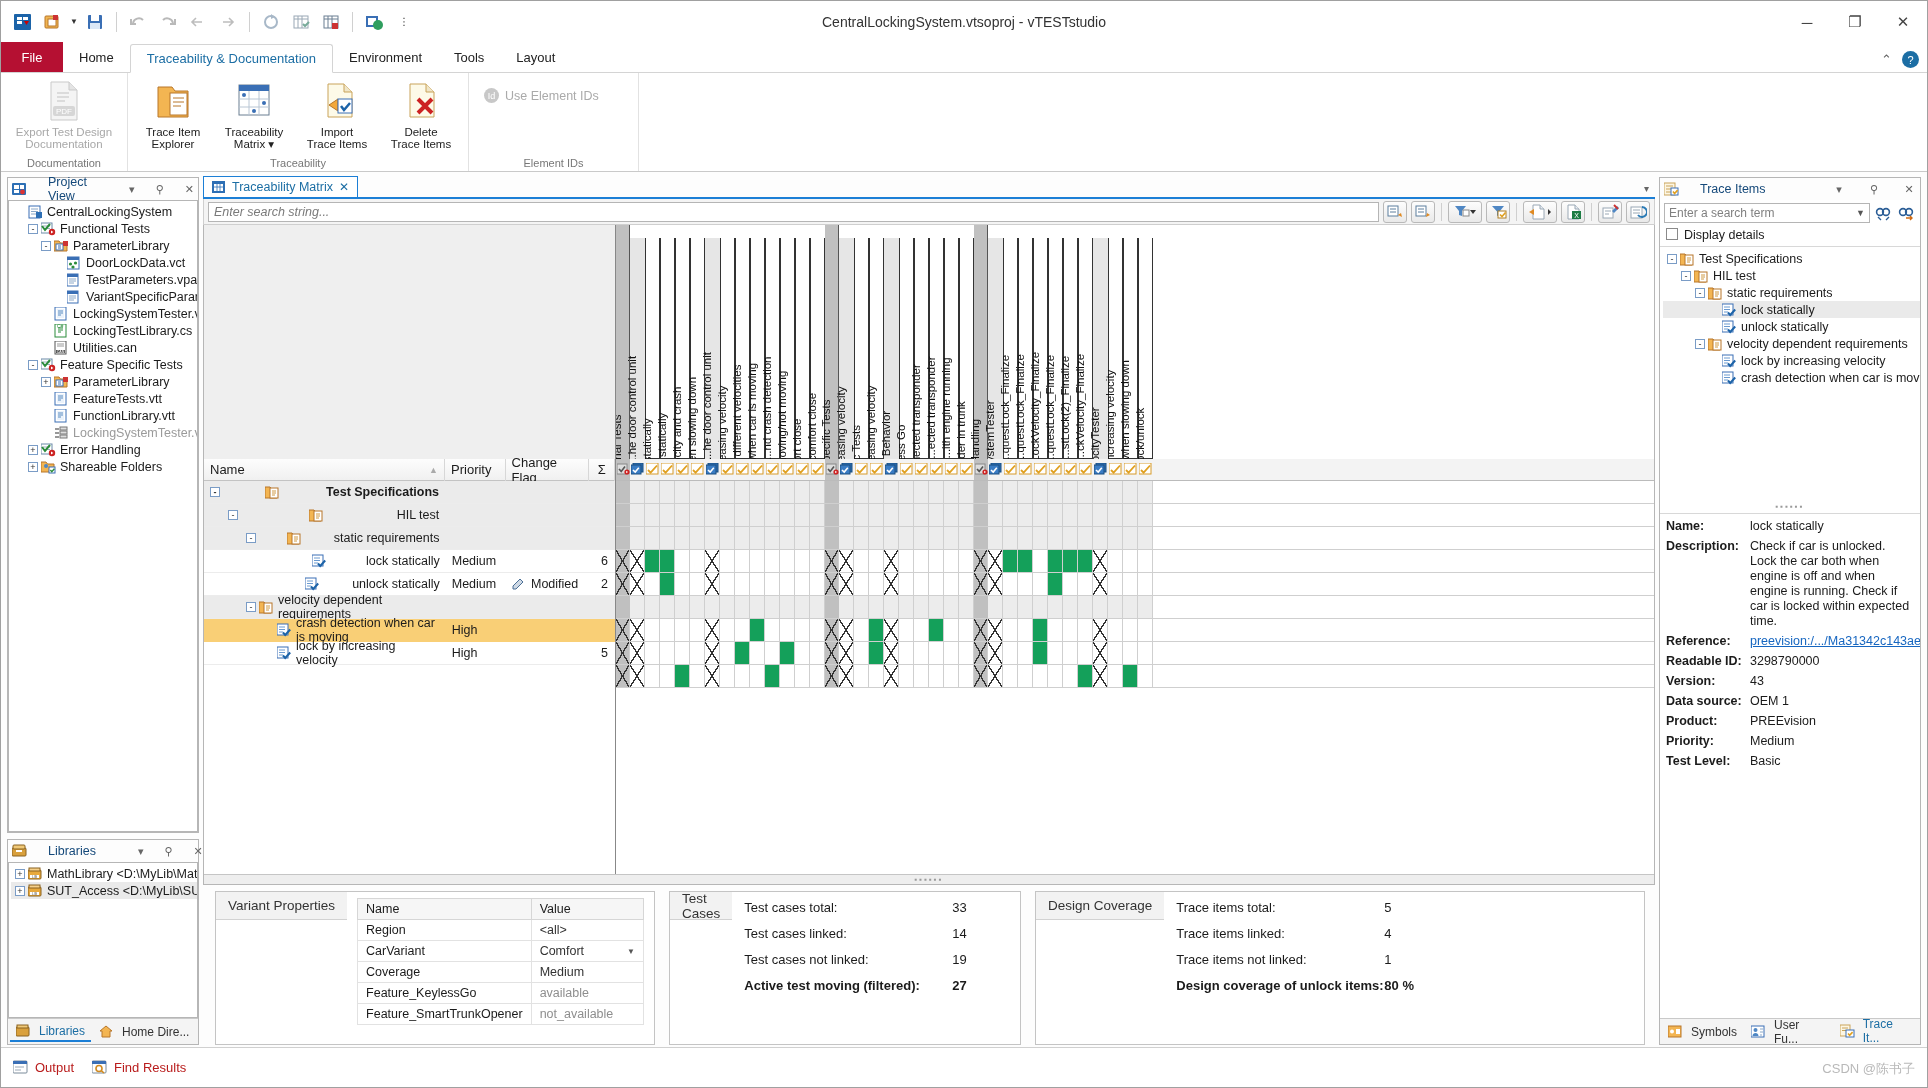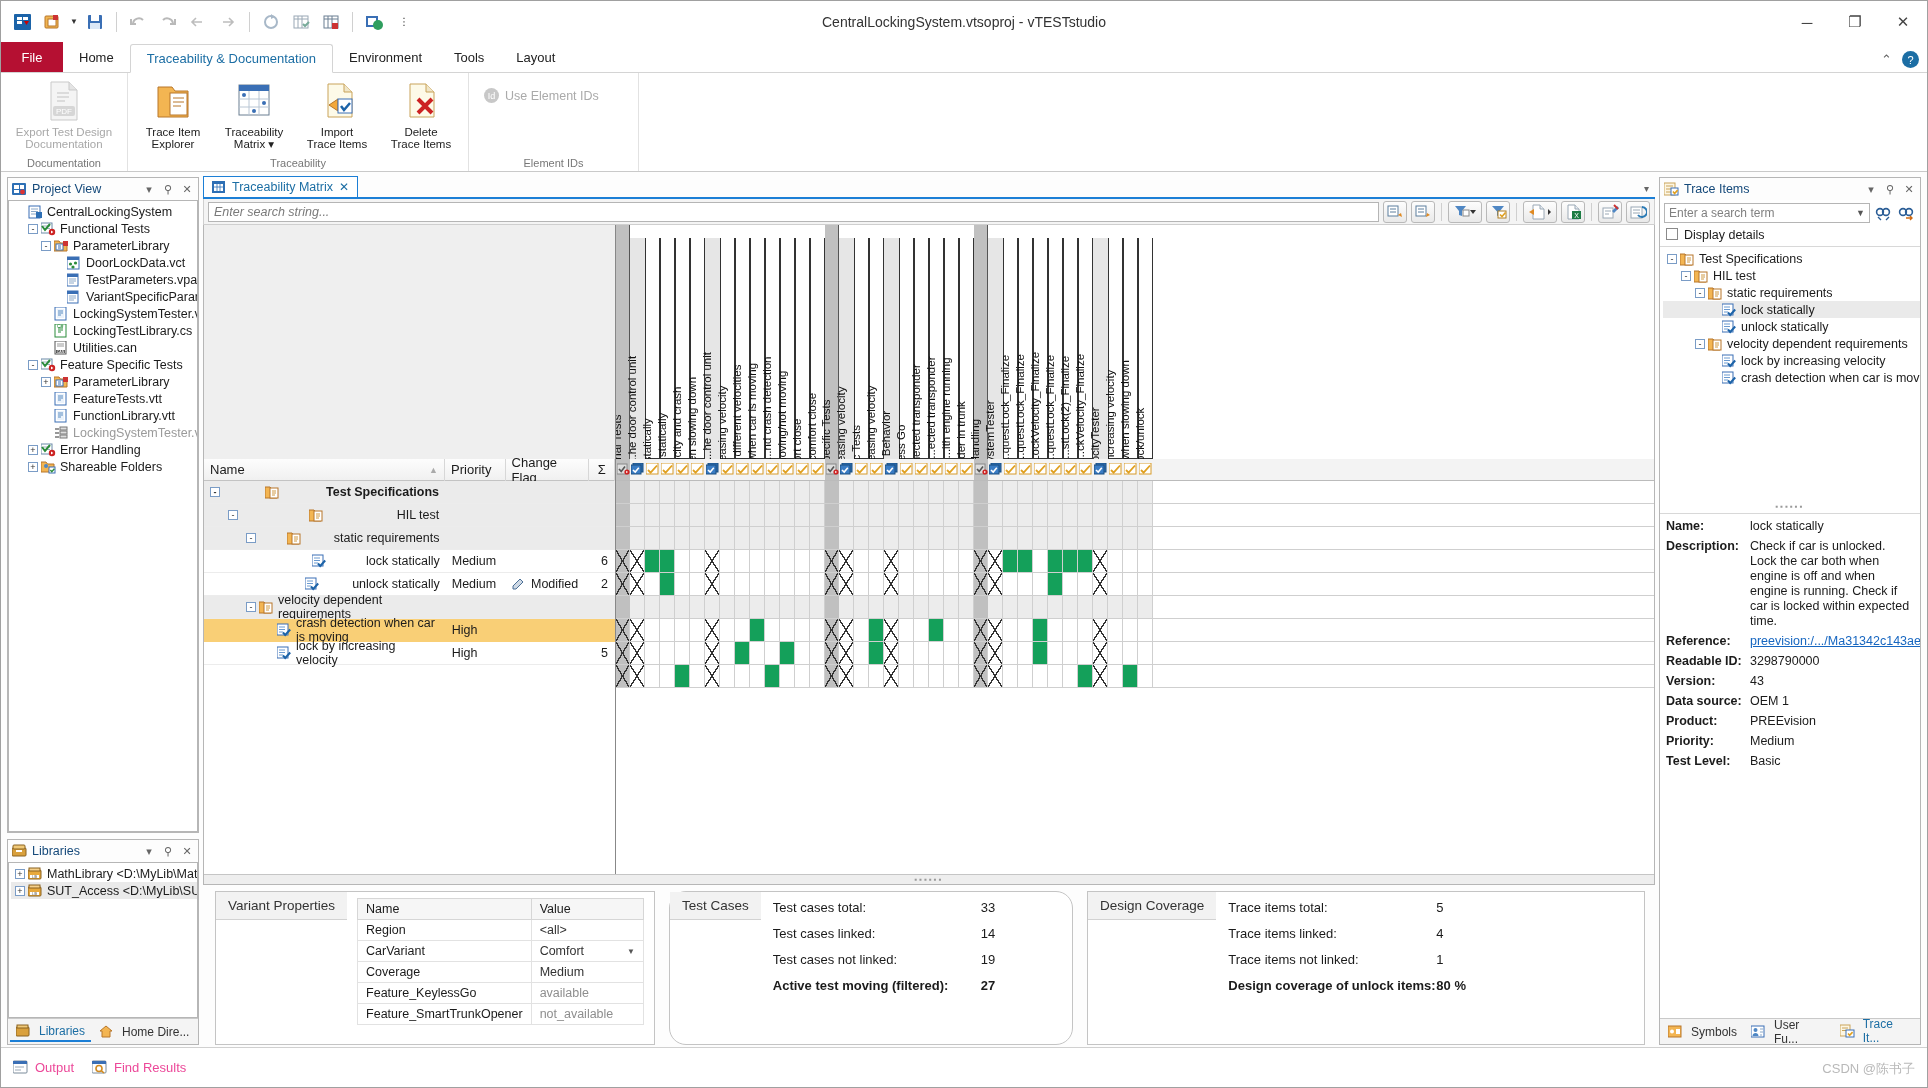--- a/index.html
+++ b/index.html
@@ -38,21 +38,21 @@
   .rgroup-label { text-align:center; font-size:11px; color:#777; padding-bottom:2px; }
   .bigbtn { width:auto; min-width:62px; padding:2px 6px; display:flex; flex-direction:column; align-items:center; gap:3px; }
   .bigbtn .lbl { font-size:11.5px; text-align:center; line-height:12px; color:#222; }
   .bigbtn.disabled .lbl { color:#a8a8a8; }
   .chk-line { display:flex; align-items:center; gap:5px; padding:4px 8px; color:#aaa; font-size:12.5px; }
 
   
   .work { position:absolute; left:0; right:0; top:172px; bottom:42px; display:flex; }
 
   .panel { background:#fff; border:1px solid #b6b6b6; }
-  .panel-hdr { height:22px; background:#fdfdfd; display:flex; align-items:center; padding:0 4px; gap:5px; font-size:12.5px; color:#15497a; }
+  .panel-hdr { height:22px; background:#fdfdfd; display:flex; align-items:center; padding:0 4px; gap:21px; font-size:12.5px; color:#15497a; }
   .panel-hdr .spacer { flex:1; }
   .panel-hdr .hbtn { width:14px; text-align:center; color:#666; font-size:11px; }
 
   
   .leftcol { width:200px; display:flex; flex-direction:column; padding:4px 2px 0 6px; gap:6px; }
   .treebox { flex:1; border:1px solid #b6b6b6; background:#fff; overflow:hidden; padding:2px 0 0 2px; }
   .trow { display:flex; align-items:center; height:17px; font-size:12.5px; white-space:nowrap; }
   .trow.sel { background:#eaeaea; }
   .exp { width:10px; height:10px; border:1px solid #7a9cc6; background:#fff; font-size:9px; line-height:8px; text-align:center; color:#333; margin-right:3px; flex:none; }
   .dots { width:10px; margin-right:3px; flex:none; color:#999; font-size:9px; text-align:center;}
@@ -148,21 +148,21 @@
   .dl { display:flex; margin-bottom:5px; line-height:15px; }
   .dl .k { width:84px; font-weight:bold; flex:none; }
   .dl .v { flex:1; }
   .dl .v a { color:#1666c0; text-decoration:underline; }
   .ti-tabs { height:26px; display:flex; align-items:center; gap:2px; border-top:1px solid #c9c9c9; background:#f4f4f4; padding:0 2px; }
   .ti-tab { display:flex; align-items:center; gap:4px; padding:2px 6px; font-size:12px; color:#333; }
   .ti-tab.active { color:#1c6ea4; border-bottom:2px solid #1c7fd6; }
 
   
   .statusbar { position:absolute; left:0; right:0; bottom:0; height:40px; background:#fff; border-top:1px solid #d0d0d0; display:flex; align-items:center; gap:18px; padding:0 12px; }
-  .sbitem { display:flex; align-items:center; gap:6px; font-size:13px; color:#ec4899; }
+  .sbitem { display:flex; align-items:center; gap:6px; font-size:13px; color:#b91c1c; }
   .watermark { position:absolute; right:12px; bottom:9px; color:#b9b9b9; font-size:13px; }
   svg { display:block; }
 </style>
 </head>
 <body>
 
 <div class="app">
 
   <div class="titlebar">
     <div class="qat">
@@ -1667,21 +1667,21 @@
                   </tr>
                   <tr>
                     <td>Feature_SmartTrunkOpener</td>
                     <td class="val dim">not_available</td>
                   </tr>
                 </tbody>
             </table>
           </div>
         </div>
 
-        <div class="infopanel" style="width:404px;border-radius:17px;">
+        <div class="infopanel" style="width:352px;">
           <div class="ih">Test Cases</div>
           <div class="ib">
             <div class="statlist" id="tc-stats">
                 <div class="statrow">
                   <div class="k">Test cases total:</div>
                   <div class="v">33</div>
                 </div>
                 <div class="statrow">
                   <div class="k">Test cases linked:</div>
                   <div class="v">14</div>

